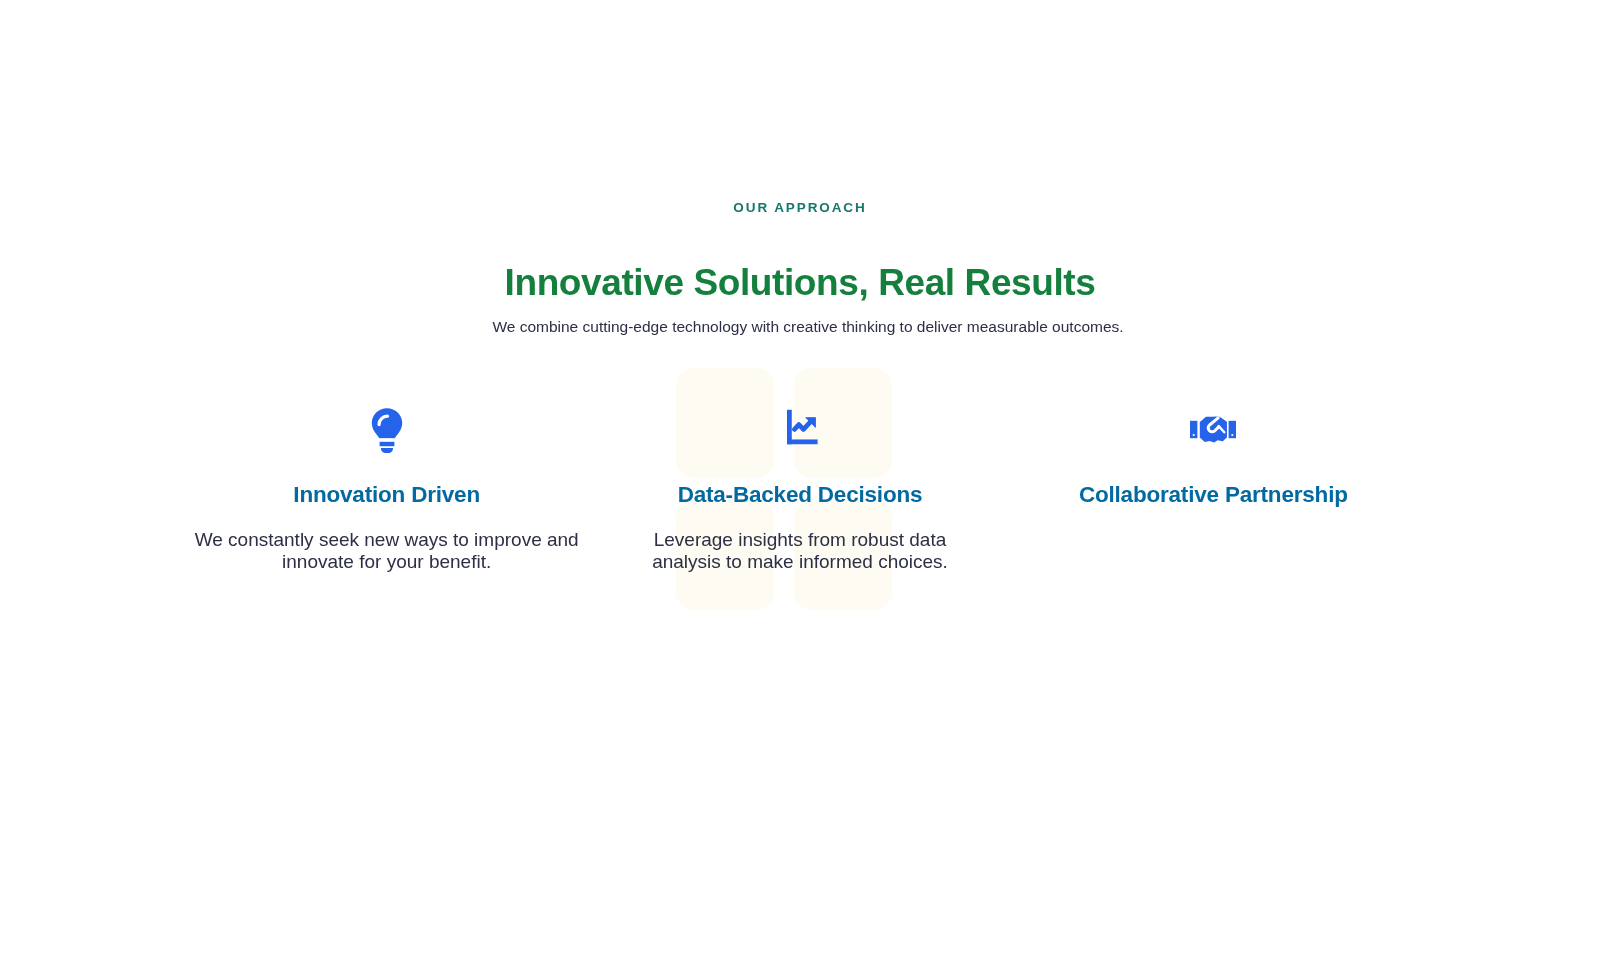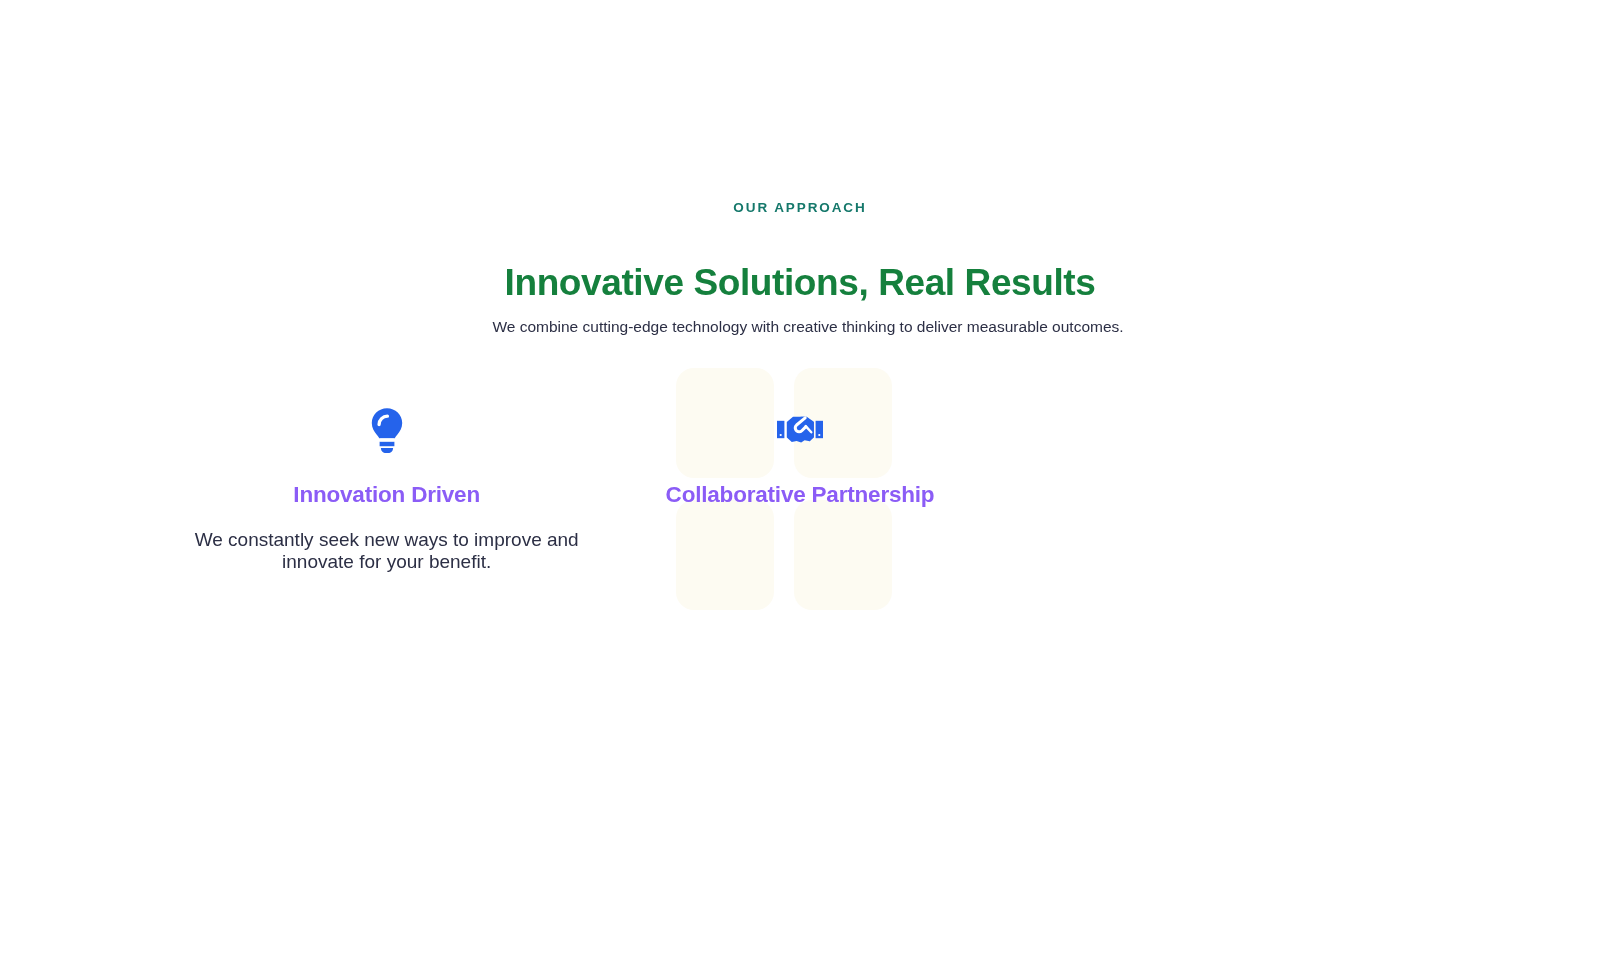--- a/index.html
+++ b/index.html
@@ -111,21 +111,21 @@
   .card-icon {
     width: 56px;
     height: 56px;
     display: flex;
     align-items: center;
     justify-content: center;
     margin-bottom: 24px;
   }
   .card-icon svg { display: block; }
   .card-title {
-    color: #8b5cf6;
+    color: #0369a1;
     font-size: 22.5px;
     font-weight: bold;
     letter-spacing: -0.2px;
     line-height: 30px;
     margin-bottom: 19px;
   }
   .card-desc {
     color: #2C2F45;
     font-size: 19px;
     font-weight: normal;
@@ -162,20 +162,34 @@
           <path fill="#2563EB" d="M16.9 37.2h14.2v4.3H16.9z"></path>
           <path fill="#2563EB" d="M18.2 43.2h11.6v.2c0 2.6-2.1 4.6-4.6 4.6h-2.4c-2.5 0-4.6-2-4.6-4.6z"></path>
           <path fill="#ffffff" d="M17.4 34.1h13.2v2.6H17.4z"></path>
           <path fill="none" stroke="#ffffff" stroke-width="3.2" stroke-linecap="round" d="M16.4 20.6c0-4.4 3.6-8 8-8"></path>
         </svg>
       </div>
       <div class="card-title">Innovation Driven</div>
       <div class="card-desc">We constantly seek new ways to improve and innovate for your benefit.</div>
     </div>
 
+    <div class="card">
+      <div class="card-icon">
+        <svg width="50" height="50" viewBox="0 0 48 48" aria-hidden="true">
+          <path fill="#2563EB" d="M11.5 6.5h4.6v33.1h-4.6z"></path>
+          <path fill="#2563EB" d="M11.5 35h29.4v4.6H11.5z"></path>
+          <path fill="#2563EB" d="M11.5 6.5h4.6v5.2h-4.6z" opacity="0"></path>
+          <path fill="none" stroke="#2563EB" stroke-width="4.6" stroke-linecap="round" stroke-linejoin="round" d="M18.6 25.3l4.3-4.6 4.4 4.6 8.3-8.8"></path>
+          <path fill="#2563EB" d="M29.6 14.2h9.2v9.2l-3.1-3.1-6.1-6.1z"></path>
+          <path fill="#2563EB" d="M28.9 13.6h10.3v10.3l-3.5-3.5z"></path>
+        </svg>
+      </div>
+      <div class="card-title">Data-Backed Decisions</div>
+      <div class="card-desc">Leverage insights from robust data analysis to make informed choices.</div>
+    </div>
 
     <div class="card">
       <div class="card-icon">
         <svg width="52" height="50" viewBox="0 0 52 48" aria-hidden="true">
 
           <path fill="#2563EB" d="M3 16.8h7.4v17.4H3z"></path>
           <circle cx="6.7" cy="31" r="1.1" fill="#ffffff"></circle>
 
           <path fill="#2563EB" d="M41.6 16.8H49v17.4h-7.4z"></path>
           <circle cx="45.3" cy="31" r="1.1" fill="#ffffff"></circle>

